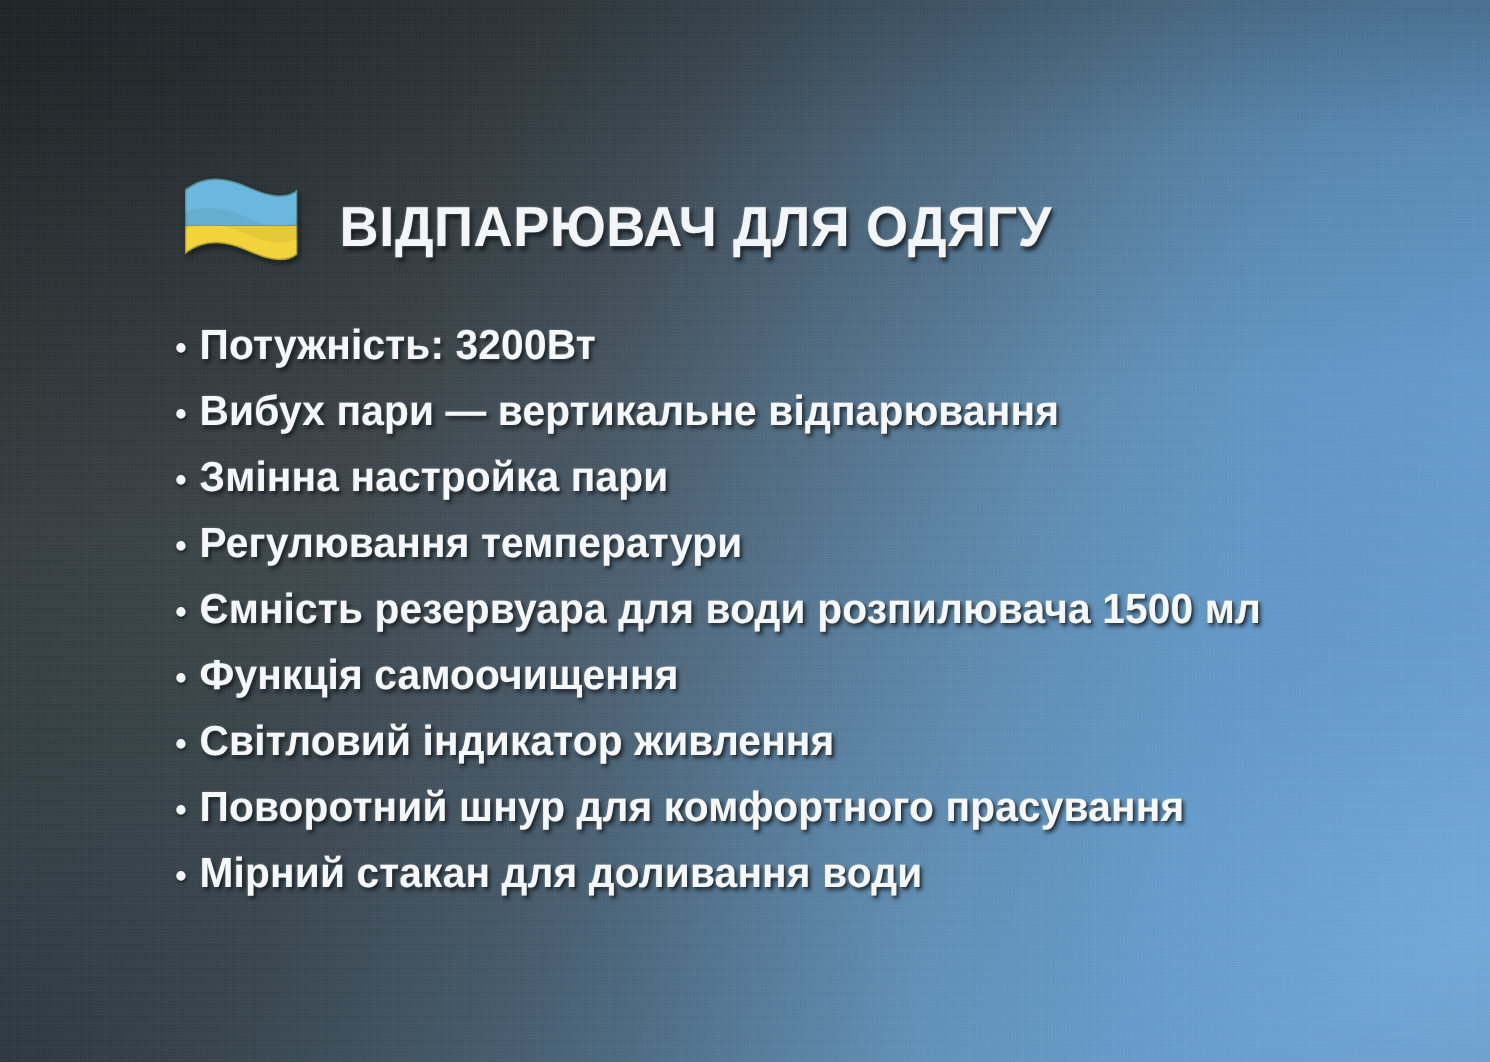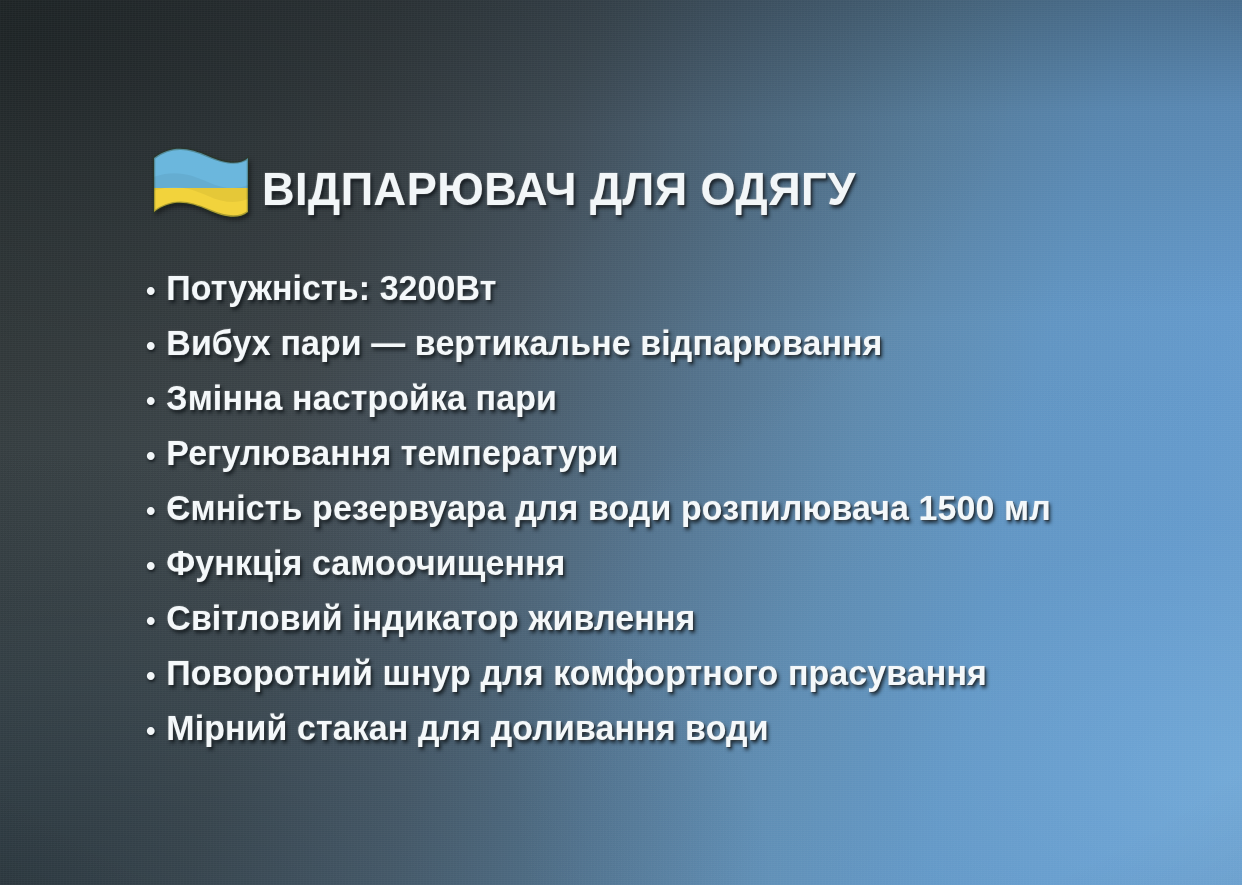--- a/index.html
+++ b/index.html
@@ -83,21 +83,21 @@
     position: relative;
     z-index: 5;
   }
 
   .title-row {
     position: absolute;
     left: 146px;
     top: 140px;
     display: flex;
     align-items: center;
-    gap: 8px;
+    gap: 29px;
   }
 
   .flag-icon {
     display: block;
     width: 108px;
     height: 96px;
     filter: drop-shadow(2px 3px 2px rgba(0,0,0,.45));
   }
 
   .slide-title {

